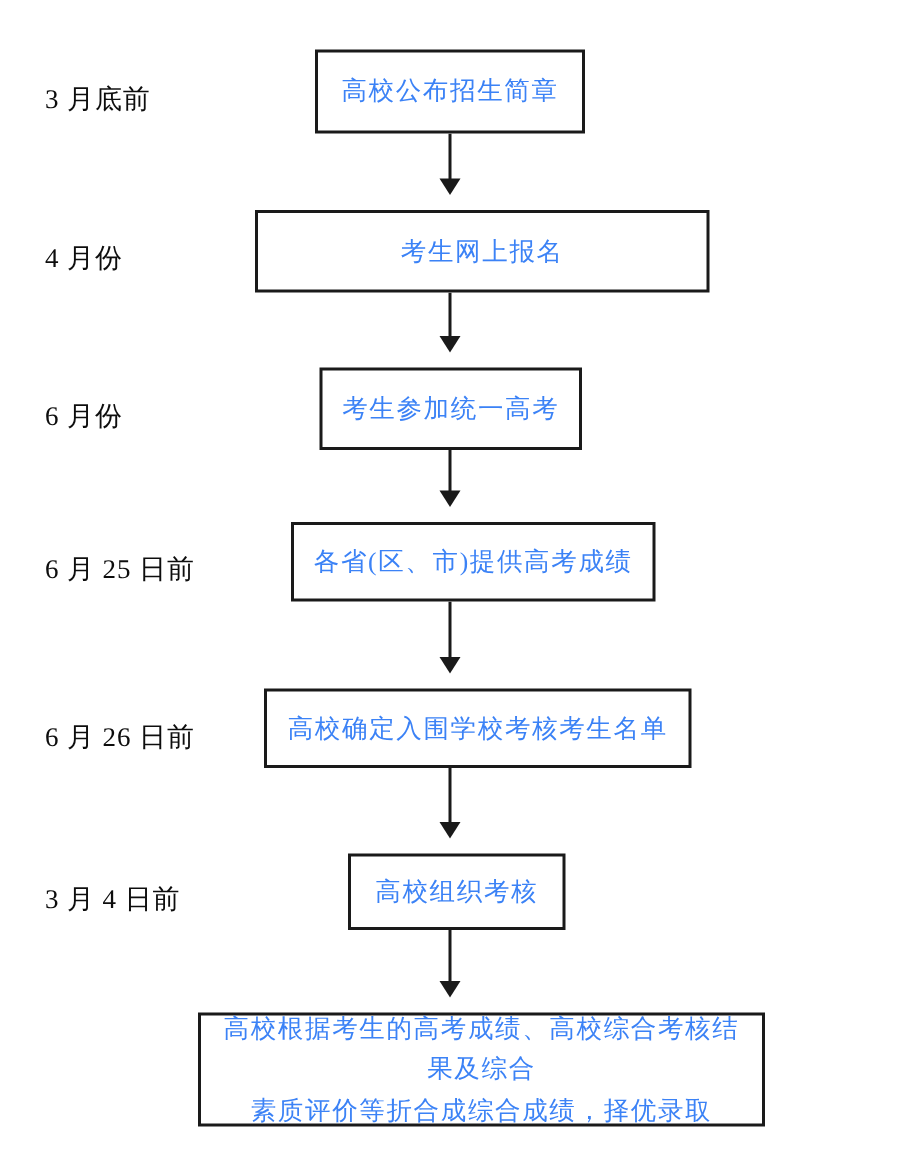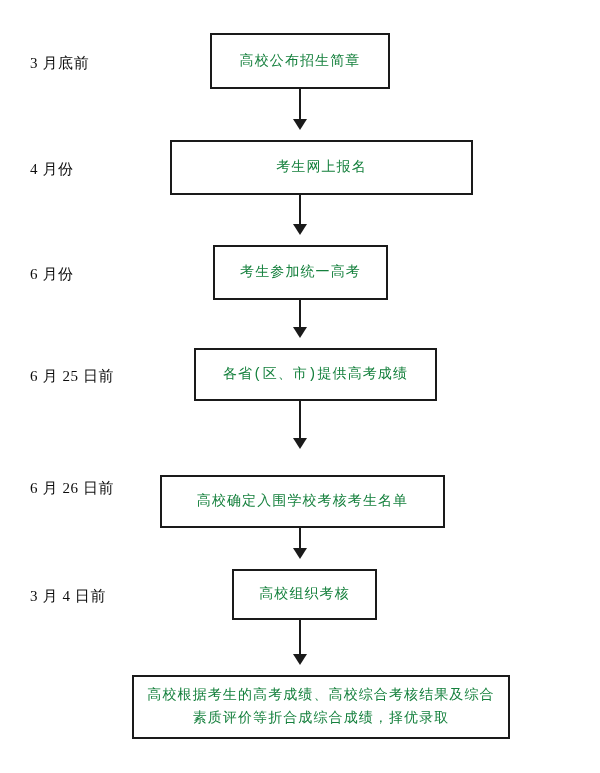--- a/index.html
+++ b/index.html
@@ -22,46 +22,45 @@
     top: 0;
     width: 600px;
     height: 773px;
   }
 
   .stage-label {
     position: absolute;
     left: 30px;
     width: 120px;
     text-align: left;
-    font-size: 15px;
+    font-size: 18px;
     letter-spacing: 0.6px;
     color: #0d0d0d;
     white-space: nowrap;
     font-weight: 500;
   }
 
   .stage-box {
     position: absolute;
     box-sizing: border-box;
     border: 2px solid #1a1a1a;
     background: #ffffff;
     display: flex;
     align-items: center;
     justify-content: center;
     text-align: center;
   }
 
   .stage-box-text {
-    font-size: 14px;
+    font-size: 17px;
     line-height: 1.62;
     letter-spacing: 1.1px;
-    color: #15803d;
+    color: #3b82f6;
     padding: 0 10px;
     white-space: pre-line;
-    font-family: Liberation Mono, monospace;
   }
 
   .connector {
     position: absolute;
     width: 2px;
     background: #1a1a1a;
     left: 299px;
   }
 
   .connector-head {
@@ -100,24 +99,24 @@
     </div>
     <div class="stage-label" style="top: 265px;">6 月份</div>
     <div class="stage-box" style="left: 213px; top: 245px; width: 175px; height: 55px; border-color: rgb(26, 26, 26); text-align: right;">
       <div class="stage-box-text">考生参加统一高考</div>
     </div>
     <div class="stage-label" style="top: 367px;">6 月 25 日前</div>
     <div class="stage-box" style="left: 194px; top: 348px; width: 243px; height: 53px; border-color: rgb(26, 26, 26);">
       <div class="stage-box-text">各省(区、市)提供高考成绩</div>
     </div>
     <div class="stage-label" style="top: 479px;">6 月 26 日前</div>
-    <div class="stage-box" style="left: 160px; top: 459px; width: 285px; height: 53px; border-color: rgb(26, 26, 26); margin-top: 16px;">
+    <div class="stage-box" style="left: 176px; top: 459px; width: 285px; height: 53px; border-color: rgb(26, 26, 26);">
       <div class="stage-box-text">高校确定入围学校考核考生名单</div>
     </div>
     <div class="stage-label" style="top: 587px;">3 月 4 日前</div>
     <div class="stage-box" style="left: 232px; top: 569px; width: 145px; height: 51px; border-color: rgb(26, 26, 26);">
       <div class="stage-box-text">高校组织考核</div>
     </div>
-    <div class="stage-box" style="left: 132px; top: 675px; width: 378px; height: 64px; border-color: rgb(26, 26, 26);">
+    <div class="stage-box" style="left: 132px; top: 675px; width: 378px; height: 76px; border-color: rgb(26, 26, 26);">
       <div class="stage-box-text">高校根据考生的高考成绩、高校综合考核结果及综合
 素质评价等折合成综合成绩，择优录取</div>
     </div>
   </div>
 
 </body></html>

